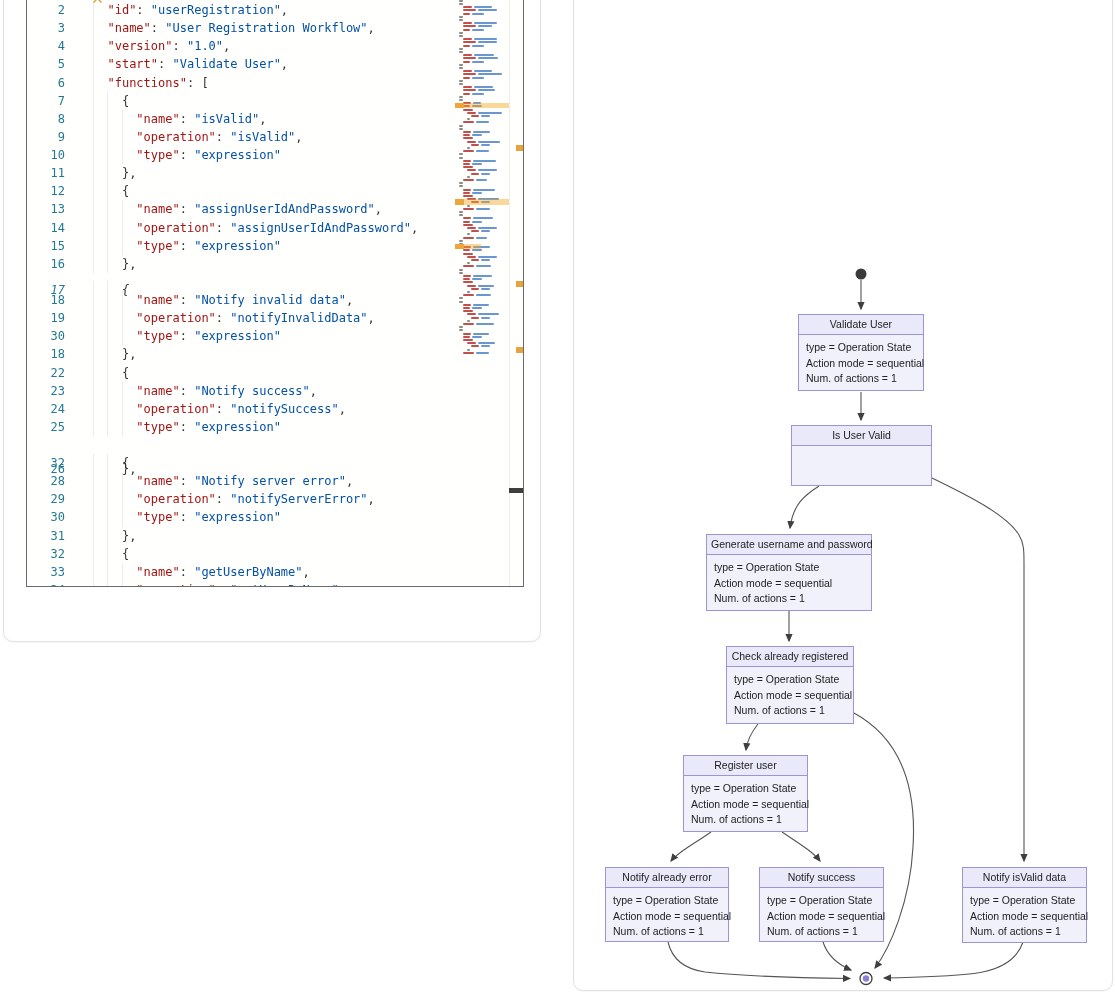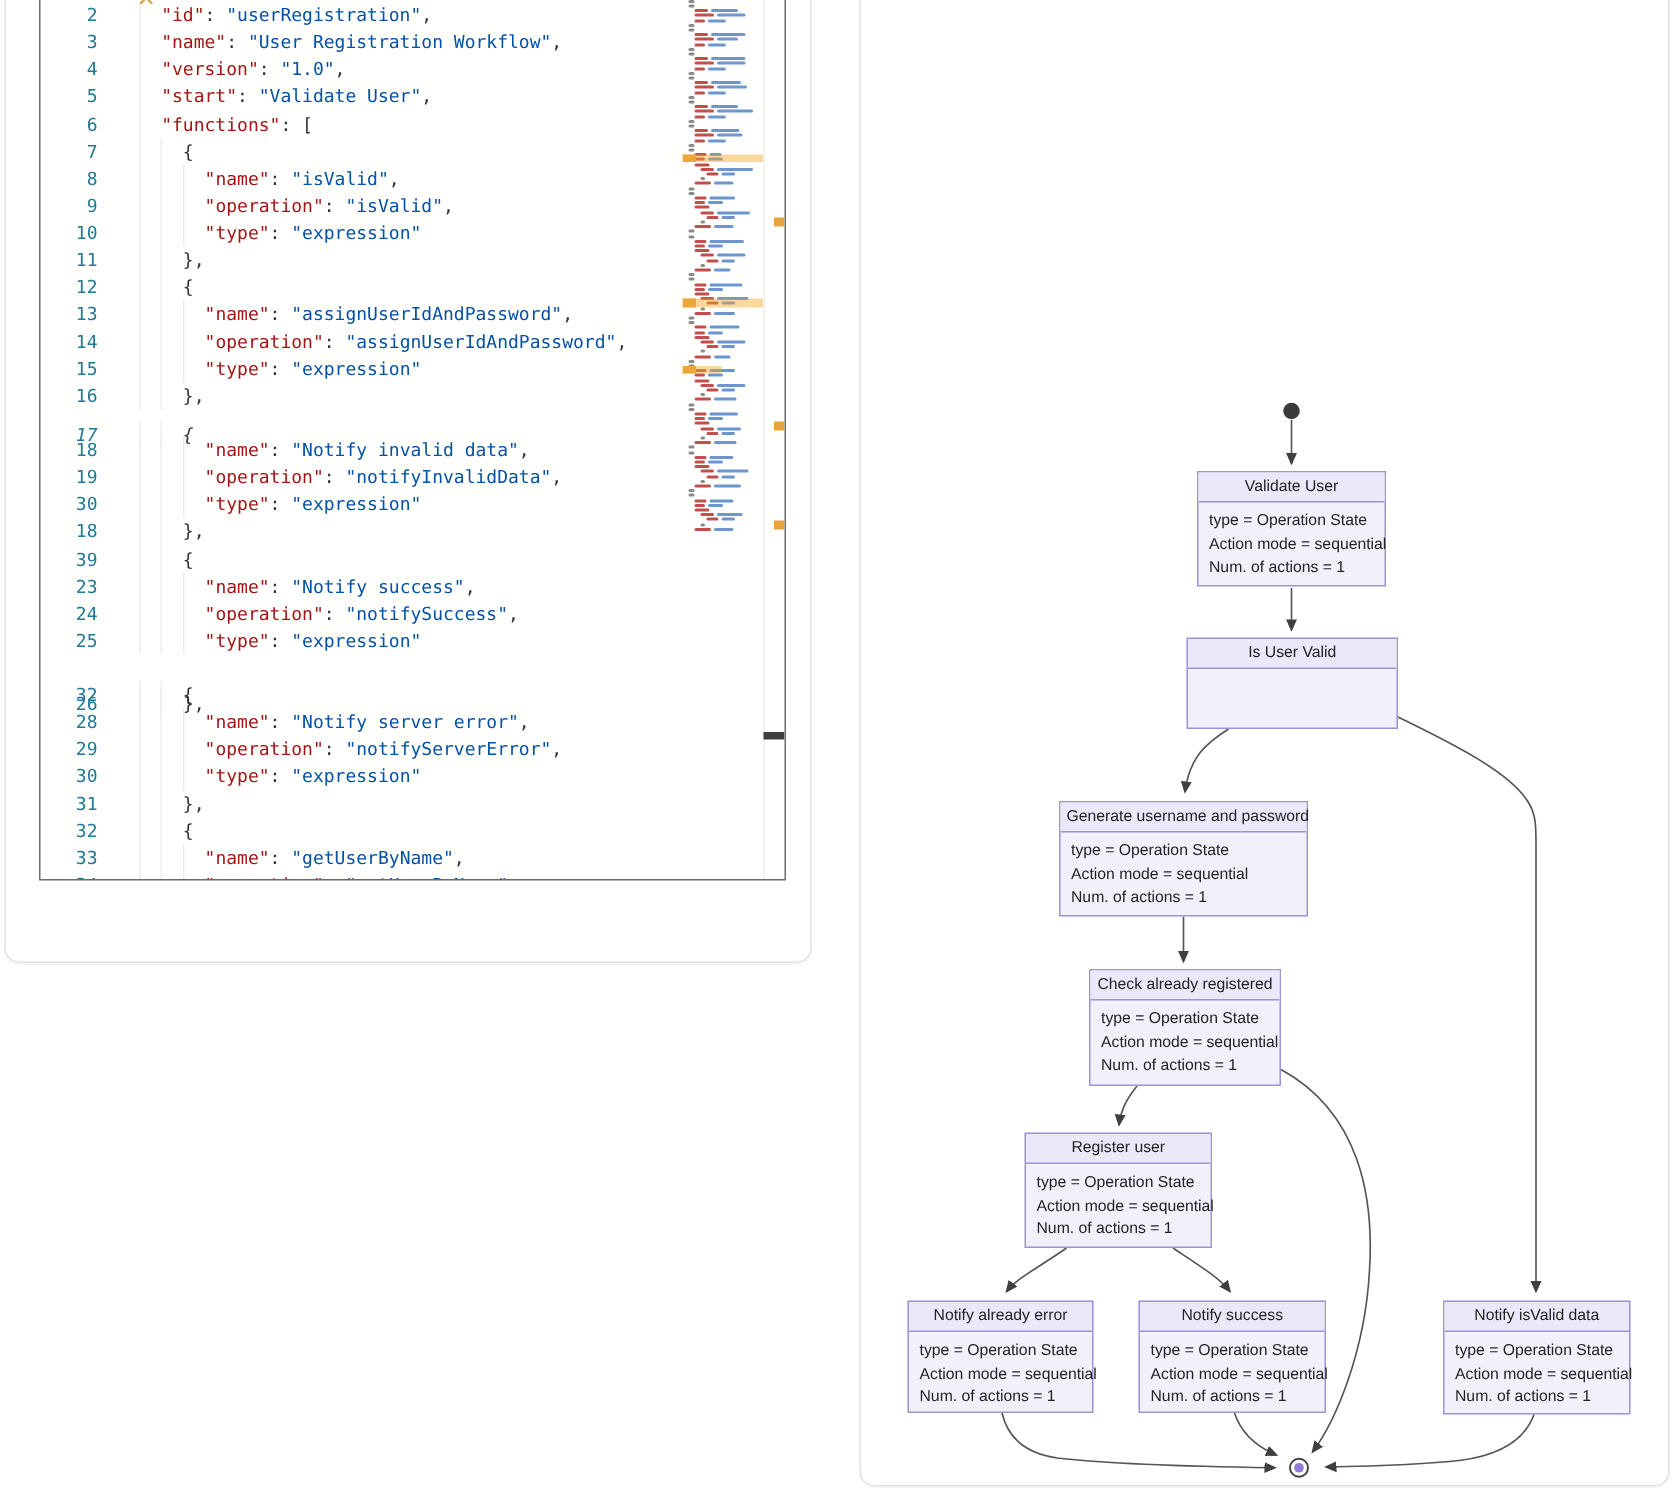--- a/index.html
+++ b/index.html
@@ -63,21 +63,21 @@
           <div class="code-row" style="top: 197.32px;"><div class="guide" style="left: 66px;"></div><div class="guide" style="left: 80.45px;"></div><span class="lineno">12</span><span class="code-text"><span>    </span><span class="tk-p">{</span></span></div>
           <div class="code-row" style="top: 215.44px;"><div class="guide" style="left: 66px;"></div><div class="guide" style="left: 80.45px;"></div><div class="guide" style="left: 94.9px;"></div><span class="lineno">13</span><span class="code-text"><span>      </span><span class="tk-k">"name"</span><span class="tk-p">: </span><span class="tk-v">"assignUserIdAndPassword"</span><span class="tk-p">,</span></span></div>
           <div class="code-row" style="top: 233.56px;"><div class="guide" style="left: 66px;"></div><div class="guide" style="left: 80.45px;"></div><div class="guide" style="left: 94.9px;"></div><span class="lineno">14</span><span class="code-text"><span>      </span><span class="tk-k">"operation"</span><span class="tk-p">: </span><span class="tk-v">"assignUserIdAndPassword"</span><span class="tk-p">,</span></span></div>
           <div class="code-row" style="top: 251.68px;"><div class="guide" style="left: 66px;"></div><div class="guide" style="left: 80.45px;"></div><div class="guide" style="left: 94.9px;"></div><span class="lineno">15</span><span class="code-text"><span>      </span><span class="tk-k">"type"</span><span class="tk-p">: </span><span class="tk-v">"expression"</span></span></div>
           <div class="code-row" style="top: 269.8px;"><div class="guide" style="left: 66px;"></div><div class="guide" style="left: 80.45px;"></div><span class="lineno">16</span><span class="code-text"><span>    </span><span class="tk-p">},</span></span></div>
           <div class="code-row" style="top: 296px; font-style: italic;"><div class="guide" style="left: 66px;"></div><div class="guide" style="left: 80.45px;"></div><span class="lineno">17</span><span class="code-text"><span>    </span><span class="tk-p">{</span></span></div>
           <div class="code-row" style="top: 306.04px;"><div class="guide" style="left: 66px;"></div><div class="guide" style="left: 80.45px;"></div><div class="guide" style="left: 94.9px;"></div><span class="lineno">18</span><span class="code-text"><span>      </span><span class="tk-k">"name"</span><span class="tk-p">: </span><span class="tk-v">"Notify invalid data"</span><span class="tk-p">,</span></span></div>
           <div class="code-row" style="top: 324.16px;"><div class="guide" style="left: 66px;"></div><div class="guide" style="left: 80.45px;"></div><div class="guide" style="left: 94.9px;"></div><span class="lineno">19</span><span class="code-text"><span>      </span><span class="tk-k">"operation"</span><span class="tk-p">: </span><span class="tk-v">"notifyInvalidData"</span><span class="tk-p">,</span></span></div>
           <div class="code-row" style="top: 342.28px;"><div class="guide" style="left: 66px;"></div><div class="guide" style="left: 80.45px;"></div><div class="guide" style="left: 94.9px;"></div><span class="lineno">30</span><span class="code-text"><span>      </span><span class="tk-k">"type"</span><span class="tk-p">: </span><span class="tk-v">"expression"</span></span></div>
           <div class="code-row" style="top: 360.4px;"><div class="guide" style="left: 66px;"></div><div class="guide" style="left: 80.45px;"></div><span class="lineno">18</span><span class="code-text"><span>    </span><span class="tk-p">},</span></span></div>
-          <div class="code-row" style="top: 378.52px;"><div class="guide" style="left: 66px;"></div><div class="guide" style="left: 80.45px;"></div><span class="lineno">39</span><span class="code-text"><span>    </span><span class="tk-p">{</span></span></div>
+          <div class="code-row" style="top: 378.52px;"><div class="guide" style="left: 66px;"></div><div class="guide" style="left: 80.45px;"></div><span class="lineno">22</span><span class="code-text"><span>    </span><span class="tk-p">{</span></span></div>
           <div class="code-row" style="top: 396.64px;"><div class="guide" style="left: 66px;"></div><div class="guide" style="left: 80.45px;"></div><div class="guide" style="left: 94.9px;"></div><span class="lineno">23</span><span class="code-text"><span>      </span><span class="tk-k">"name"</span><span class="tk-p">: </span><span class="tk-v">"Notify success"</span><span class="tk-p">,</span></span></div>
           <div class="code-row" style="top: 414.76px;"><div class="guide" style="left: 66px;"></div><div class="guide" style="left: 80.45px;"></div><div class="guide" style="left: 94.9px;"></div><span class="lineno">24</span><span class="code-text"><span>      </span><span class="tk-k">"operation"</span><span class="tk-p">: </span><span class="tk-v">"notifySuccess"</span><span class="tk-p">,</span></span></div>
           <div class="code-row" style="top: 432.88px;"><div class="guide" style="left: 66px;"></div><div class="guide" style="left: 80.45px;"></div><div class="guide" style="left: 94.9px;"></div><span class="lineno">25</span><span class="code-text"><span>      </span><span class="tk-k">"type"</span><span class="tk-p">: </span><span class="tk-v">"expression"</span></span></div>
           <div class="code-row" style="top: 475px;"><div class="guide" style="left: 66px;"></div><div class="guide" style="left: 80.45px;"></div><span class="lineno">26</span><span class="code-text"><span>    </span><span class="tk-p">},</span></span></div>
           <div class="code-row" style="top: 469.12px;"><div class="guide" style="left: 66px;"></div><div class="guide" style="left: 80.45px;"></div><span class="lineno">32</span><span class="code-text"><span>    </span><span class="tk-p">{</span></span></div>
           <div class="code-row" style="top: 487.24px;"><div class="guide" style="left: 66px;"></div><div class="guide" style="left: 80.45px;"></div><div class="guide" style="left: 94.9px;"></div><span class="lineno">28</span><span class="code-text"><span>      </span><span class="tk-k">"name"</span><span class="tk-p">: </span><span class="tk-v">"Notify server error"</span><span class="tk-p">,</span></span></div>
           <div class="code-row" style="top: 505.36px;"><div class="guide" style="left: 66px;"></div><div class="guide" style="left: 80.45px;"></div><div class="guide" style="left: 94.9px;"></div><span class="lineno">29</span><span class="code-text"><span>      </span><span class="tk-k">"operation"</span><span class="tk-p">: </span><span class="tk-v">"notifyServerError"</span><span class="tk-p">,</span></span></div>
           <div class="code-row" style="top: 523.48px;"><div class="guide" style="left: 66px;"></div><div class="guide" style="left: 80.45px;"></div><div class="guide" style="left: 94.9px;"></div><span class="lineno">30</span><span class="code-text"><span>      </span><span class="tk-k">"type"</span><span class="tk-p">: </span><span class="tk-v">"expression"</span></span></div>
           <div class="code-row" style="top: 541.6px;"><div class="guide" style="left: 66px;"></div><div class="guide" style="left: 80.45px;"></div><span class="lineno">31</span><span class="code-text"><span>    </span><span class="tk-p">},</span></span></div>
           <div class="code-row" style="top: 559.72px;"><div class="guide" style="left: 66px;"></div><div class="guide" style="left: 80.45px;"></div><span class="lineno">32</span><span class="code-text"><span>    </span><span class="tk-p">{</span></span></div>

